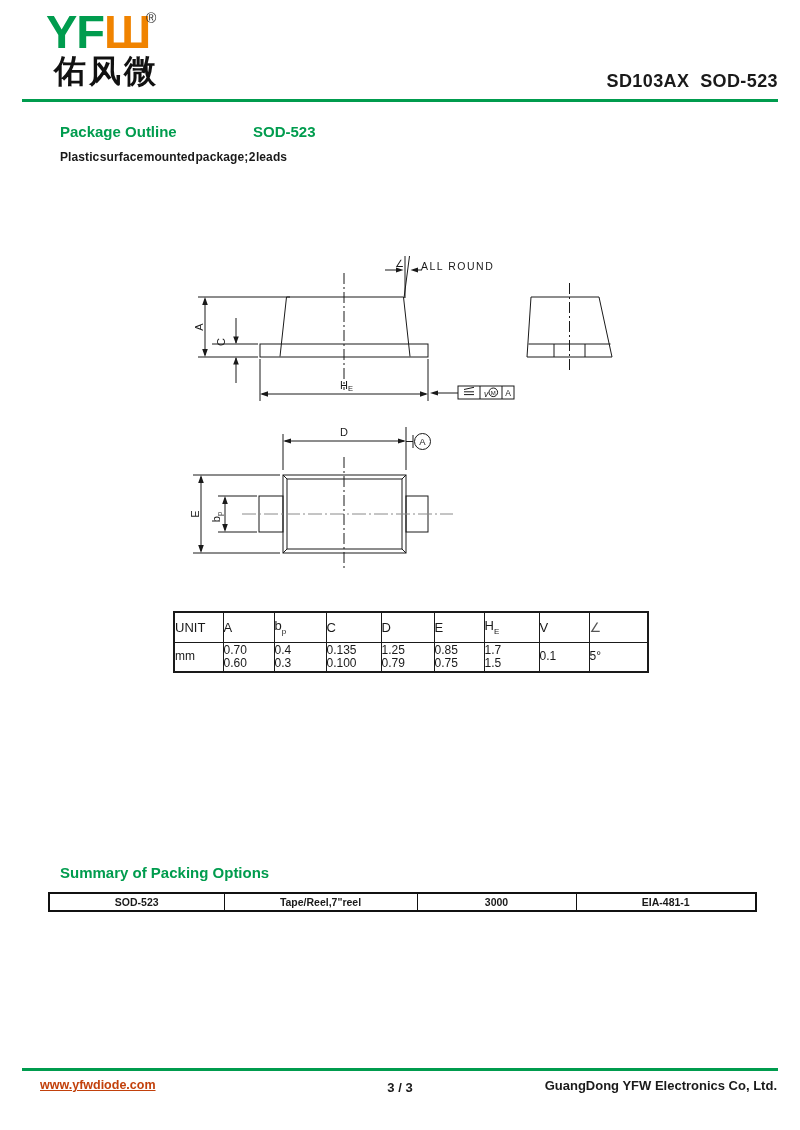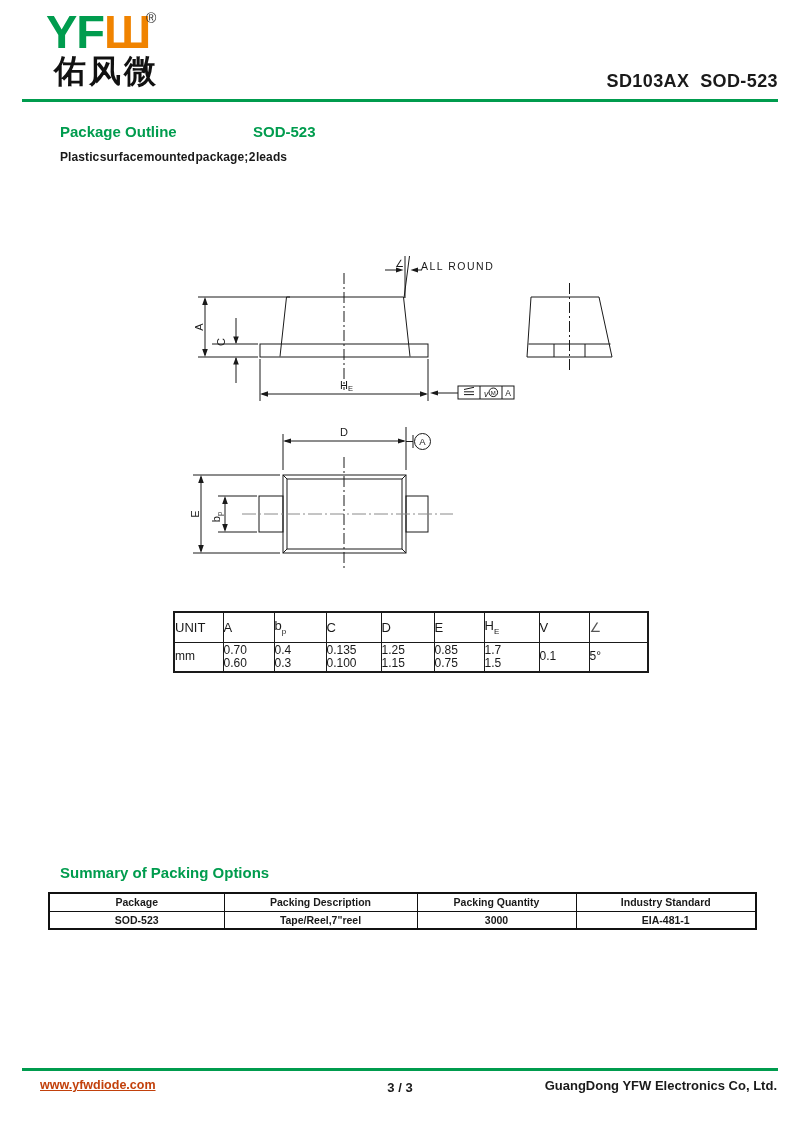--- a/index.html
+++ b/index.html
@@ -180,21 +180,21 @@
       <td>
             <div>0.4</div>
             <div>0.3</div>
           </td>
       <td>
             <div>0.135</div>
             <div>0.100</div>
           </td>
       <td>
             <div>1.25</div>
-            <div>1.15</div>
+            <div>0.79</div>
           </td>
       <td>
             <div>0.85</div>
             <div>0.75</div>
           </td>
       <td>
             <div>1.7</div>
             <div>1.5</div>
           </td>
       <td>
@@ -209,26 +209,20 @@
 
   <div class="packing-title">Summary of Packing Options</div>
   <table class="pack-table">
     <colgroup>
       <col style="width:175px">
         <col style="width:193px">
         <col style="width:159px">
         <col style="width:180px">
     </colgroup>
     <tbody>
-        <tr>
-      <td>Package</td>
-      <td>Packing Description</td>
-      <td>Packing Quantity</td>
-      <td>Industry Standard</td>
-    </tr>
     <tr>
       <td>SOD-523</td>
       <td>Tape/Reel,7"reel</td>
       <td>3000</td>
       <td>EIA-481-1</td>
     </tr>
   </tbody>
     </table>
 
   <div class="rule rule-bottom"></div>

